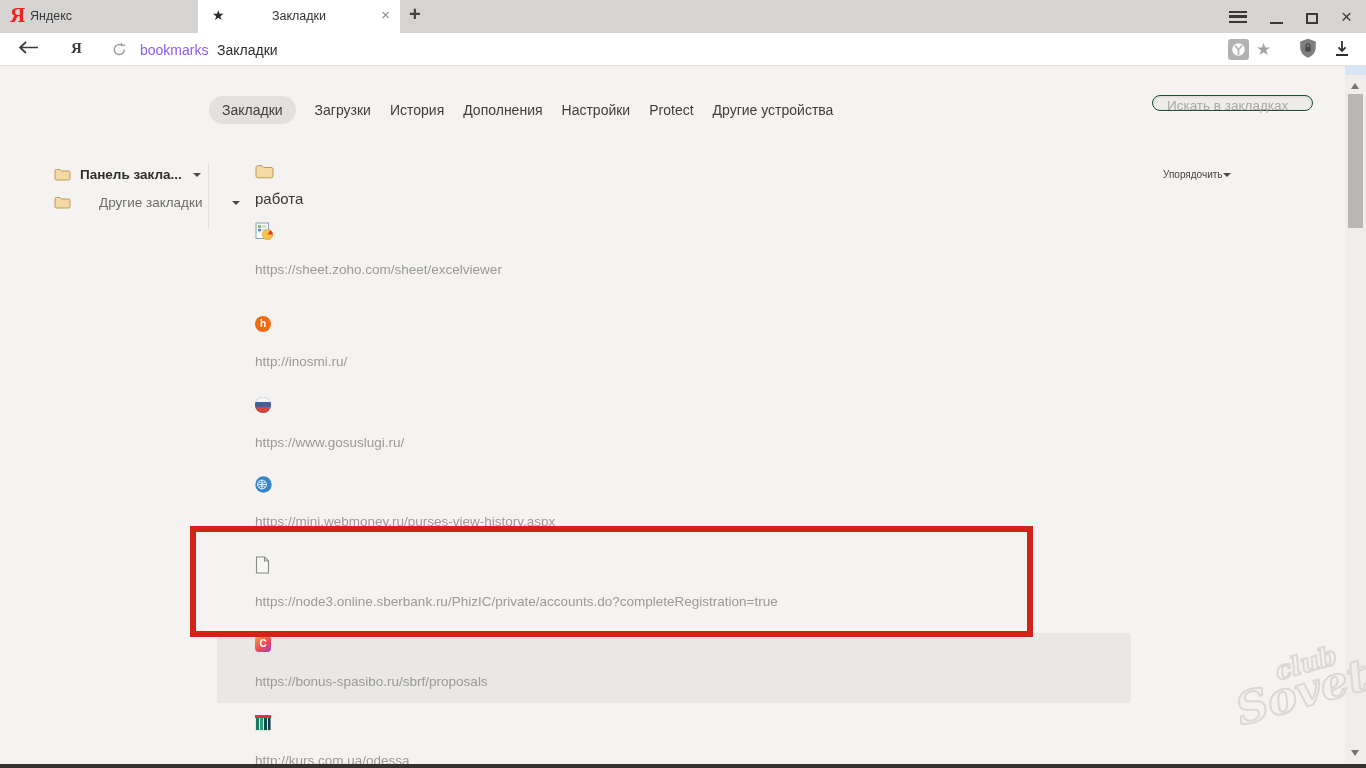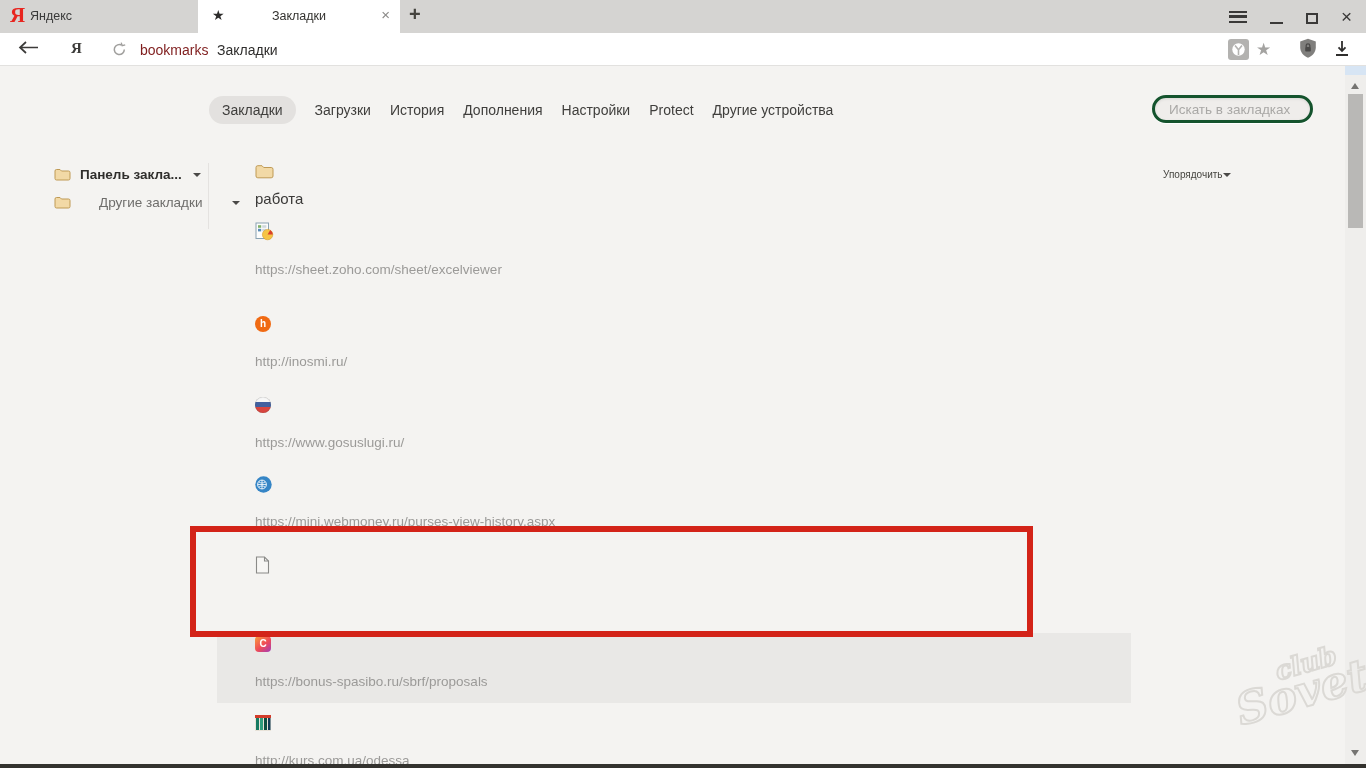--- a/index.html
+++ b/index.html
@@ -29,34 +29,34 @@
   .ic-restore::before { content:""; position:absolute; left:2px; top:-6px; width:10px; height:9px;
                         border:2px solid #3a3938; z-index:-1; }
   .win-close { font-size:19px; color:#3a3938; line-height:33px; }
 
   
   .toolbar { position:absolute; left:0; top:33px; width:1366px; height:33px; background:#ffffff;
              border-bottom:1px solid #e2e1df; }
   .back-icon { position:absolute; left:18px; top:7px; }
   .toolbar-brand { position:absolute; left:71px; top:7px; font:bold 15px "Liberation Serif", serif; color:#3c3b39; }
   .refresh-icon { position:absolute; left:112px; top:9px; }
-  .addr-scheme { position:absolute; left:140px; top:9px; font-size:14px; color:#7f1d1d; }
+  .addr-scheme { position:absolute; left:140px; top:9px; font-size:14px; color:#8b5cf6; }
   .addr-title  { position:absolute; left:217px; top:9px; font-size:14px; color:#2f2e2d; }
   .addr-badge { position:absolute; left:1228px; top:6px; width:21px; height:21px; background:#b3b2b0; border-radius:3px; }
   .addr-star { position:absolute; left:1256px; top:6px; font-size:17px; color:#a4a3a1; }
   .addr-star::before { content:"★"; }
   .shield-icon { position:absolute; left:1299px; top:5px; }
   .download-icon { position:absolute; left:1334px; top:7px; }
 
   
   .navrow { position:absolute; left:209px; top:96px; display:flex; align-items:center; gap:19px; }
   .nav-item { font-size:14px; color:#3f3e3c; padding:6px 0; white-space:nowrap; }
   .nav-item.active { background:#e3e1df; border-radius:14px; padding:6px 13px; }
-  .search-pill { position:absolute; left:1152px; top:95px; width:161px; height:28px; border-radius:14px;
-                 background:#efedeb; border:3px solid #14532d;
+  .search-pill { position:absolute; left:1152px; top:95px; width:161px; height:16px; border-radius:14px;
+                 background:#efedeb; border:1px solid #14532d;
                  box-shadow: inset 0 1px 3px rgba(0,0,0,0.10), 0 1px 0 rgba(255,255,255,0.9); }
   .search-pill input { width:100%; height:100%; border:none; outline:none; background:transparent;
                        padding:0 14px; font-size:13.5px; color:#5a5958; font-family:"Liberation Sans",sans-serif; }
   .search-pill input::placeholder { color:#a9a8a6; }
 
   .sidebar-item { position:absolute; left:48px; display:flex; align-items:center; gap:9px; font-size:13.5px;margin-left:6px; }
   .sidebar-item .caret { margin-left:2px; }
   .caret { display:inline-block; width:0; height:0; border:4px solid transparent; border-top-color:#4a4947;
            position:relative; top:2px; }
   .sb-1 { top:167px; font-weight:bold; color:#2f2e2c; }
@@ -244,20 +244,21 @@
     <span class="bm-url">https://mini.webmoney.ru/purses-view-history.aspx</span>
   </div>
 
   <div class="bm" style="top:556px">
     <span class="bm-icon">
       <svg width="15" height="18" viewBox="0 0 15 18">
           <path d="M1.5 1 H9.5 L13.5 5 V17 H1.5 Z" fill="#f7f6f4" stroke="#8a8a88" stroke-width="1.1"></path>
           <path d="M9.5 1 V5 H13.5" fill="none" stroke="#8a8a88" stroke-width="1.1"></path>
         </svg>
     </span>
+    <span class="bm-url">https://node3.online.sberbank.ru/PhizIC/private/accounts.do?completeRegistration=true</span>
   </div>
 
   <div class="bm" style="top:636px">
     <span class="bm-icon ic-spasibo">C</span>
     <span class="bm-url">https://bonus-spasibo.ru/sbrf/proposals</span>
   </div>
 
   <div class="bm" style="top:715px">
     <span class="bm-icon">
       <svg width="16" height="16" viewBox="0 0 16 16">

